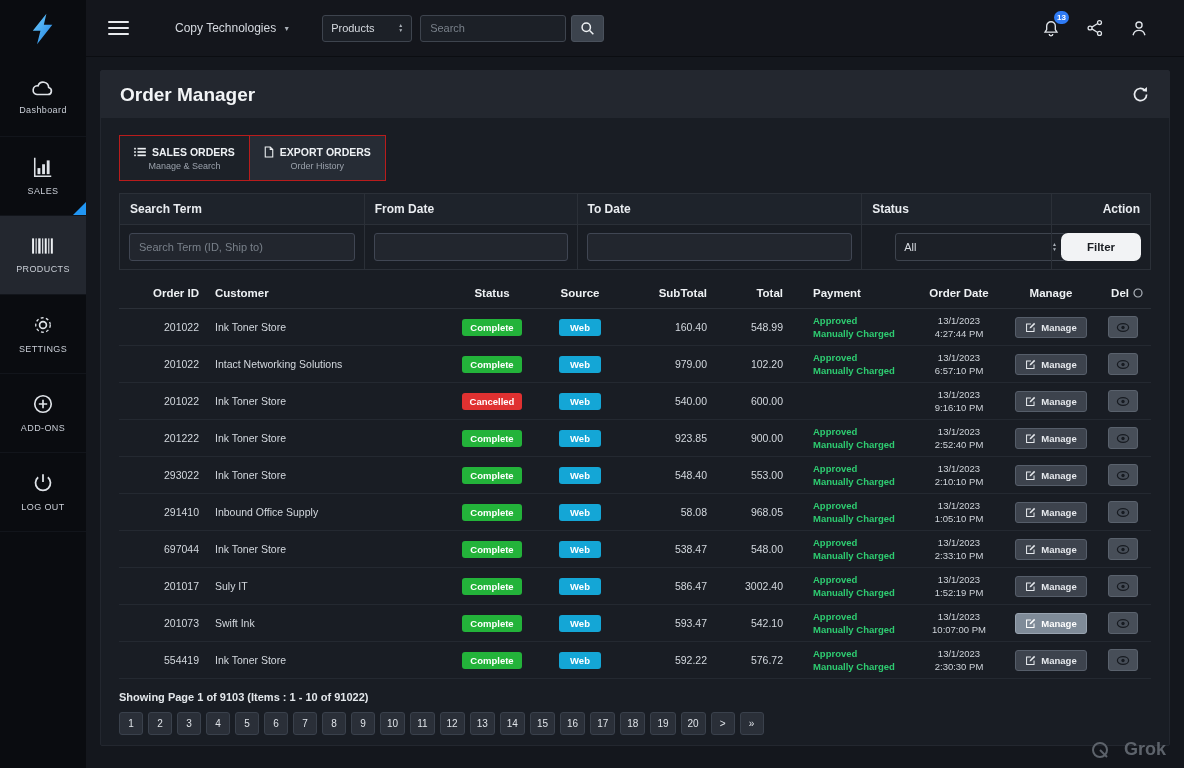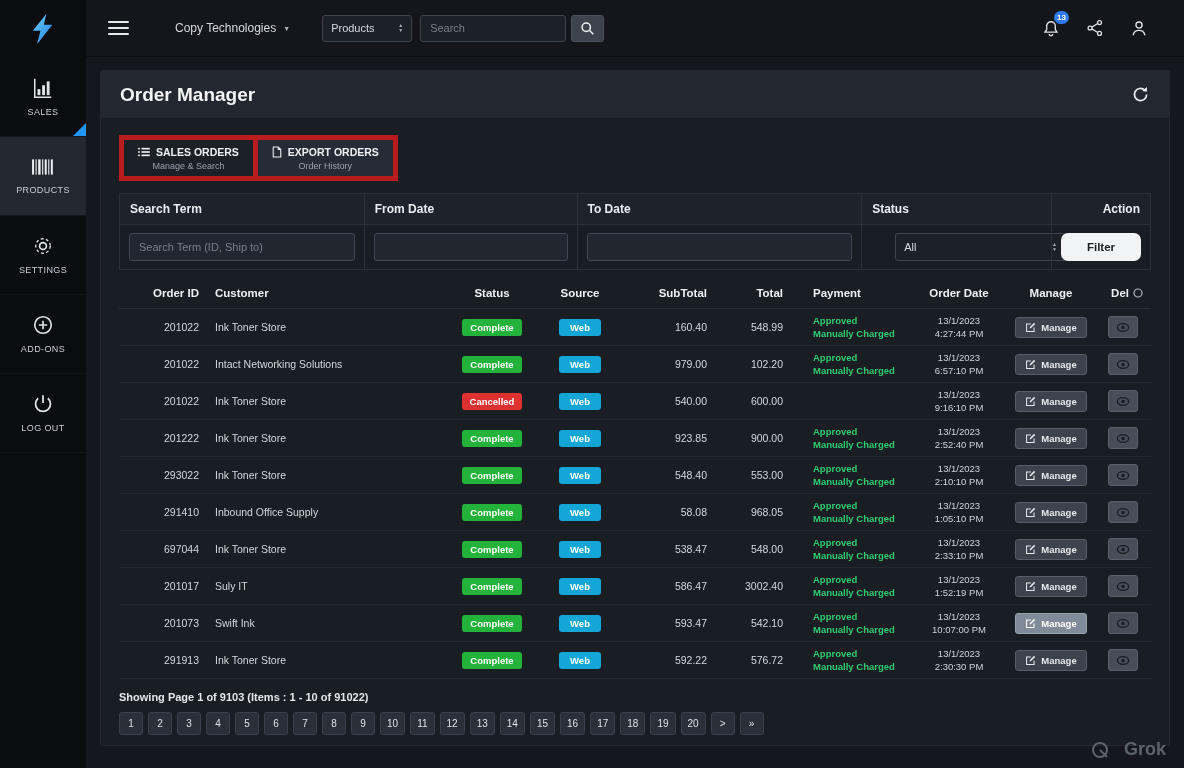--- a/index.html
+++ b/index.html
@@ -51,21 +51,21 @@
   .panel { width: 1070px; height: 676px; background: #191d24; border: 1px solid #23272f;
     border-radius: 2px; display: flex; flex-direction: column; }
   .panel-header { height: 47px; flex: 0 0 47px; background: #23272f; display: flex; align-items: center;
     padding: 0 19px; }
   .panel-title { font-size: 19px; font-weight: bold; color: #f2f4f6; }
   .refresh-btn { margin-left: auto; cursor: pointer; display: flex; }
   .panel-body { flex: 1; padding: 17px 18px 10px; display: flex; flex-direction: column; overflow: hidden; }
 
   .tabs { display: flex; }
   .tab { min-width: 102px; height: 46px; padding: 0 14px; display: flex; flex-direction: column;
-    align-items: center; justify-content: center; gap: 3px; cursor: pointer; border: 5px solid #b91c1c; }
+    align-items: center; justify-content: center; gap: 3px; cursor: pointer; border: 1px solid #b91c1c; }
   .tab.active { background: #1c2128; }
   .tab.inactive { background: #262c35; border-left: none; }
   .tab-title { font-size: 10.5px; font-weight: bold; display: flex; gap: 6px; align-items: center; color: #eef1f4; }
   .tab-sub { font-size: 9px; color: #9aa1ab; text-align: center; }
 
   .filter-table { width: 100%; border-collapse: collapse; margin-top: 12px; }
   .filter-table th { border: 1px solid #2b3038; background: #1e232b; font-size: 12px; text-align: left;
     padding: 8px 10px; color: #e9ecf0; }
   .filter-table th.r { text-align: right; }
   .filter-table td { border: 1px solid #2b3038; padding: 8px 9px; }
@@ -116,20 +116,28 @@
     <div class="logo">
       <svg width="34" height="34" viewBox="0 0 40 40">
         <defs>
             <linearGradient id="lg" x1="0" y1="0" x2="1" y2="1">
           <stop offset="0" stop-color="#6fd0ff"></stop>
               <stop offset="1" stop-color="#1f7fe0"></stop>
             </linearGradient>
           </defs>
         <polygon points="24,2 8,22 17,22 13,38 31,15 21,15" fill="url(#lg)"></polygon>
       </svg>
+    </div>
+    <div class="side-item">
+      <span class="side-icon">
+        <svg width="24" height="18" viewBox="0 0 22 16" fill="none" stroke="#dfe3e8" stroke-width="1.5">
+            <path d="M5.5 14h10a3.3 3.3 0 0 0 .7-6.5A5 5 0 0 0 6.5 6 3.8 3.8 0 0 0 5.5 14z"></path>
+          </svg>
+      </span>
+      <span class="side-label">Dashboard</span>
     </div>
     <div class="side-item corner">
       <span class="side-icon">
         <svg width="22" height="22" viewBox="0 0 20 20" fill="none" stroke="#dfe3e8" stroke-width="1.4">
             <path d="M2.5 1.5v17h15"></path>
             <rect x="5" y="11" width="2.6" height="5.5" fill="#dfe3e8" stroke="none"></rect>
             <rect x="9.2" y="7.5" width="2.6" height="9" fill="#dfe3e8" stroke="none"></rect>
             <rect x="13.4" y="4" width="2.6" height="12.5" fill="#dfe3e8" stroke="none"></rect>
           </svg>
       </span>
@@ -593,21 +601,21 @@
                     <span>Manage</span>
                   </button></td>
                 <td class="ac"><button class="btn-del">
                     <svg width="14" height="11" viewBox="0 0 16 12" fill="none" stroke="#171b21" stroke-width="1.4">
                       <ellipse cx="8" cy="6" rx="6.4" ry="4.4"></ellipse>
                       <circle cx="8" cy="6" r="1.9" fill="#171b21" stroke="none"></circle>
                     </svg>
                   </button></td>
               </tr>
               <tr>
-                <td class="ar">291913</td>
+                <td class="ar">554419</td>
                 <td class="al">Ink Toner Store</td>
                 <td class="ac"><span class="badge success">Complete</span></td>
                 <td class="ac"><span class="badge info">Web</span></td>
                 <td class="ar">592.22</td>
                 <td class="ar">576.72</td>
                 <td class="c-pay">
                   <div>Approved</div>
                   <div>Manually Charged</div>
                 </td>
                 <td class="ac c-date">

